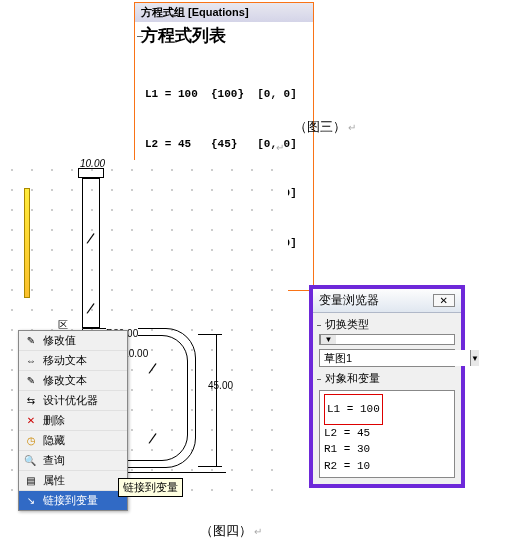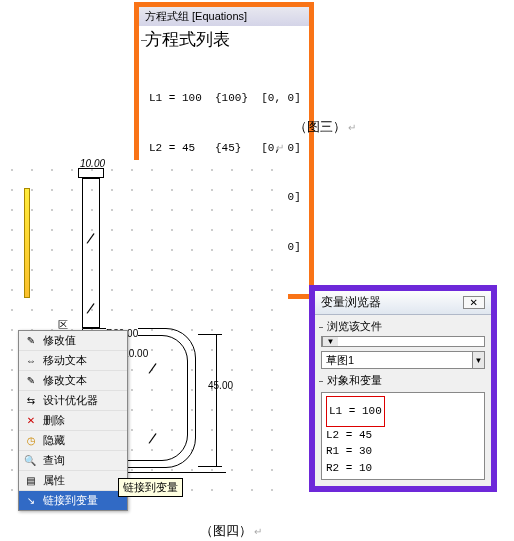--- a/index.html
+++ b/index.html
@@ -1,19 +1,19 @@
 <!DOCTYPE html>
 <html><head>
 <meta charset="utf-8">
 <style>
   * { box-sizing: border-box; margin: 0; padding: 0; }
   body { font-family: "Microsoft YaHei", SimSun, sans-serif; font-size: 12px; background: #fff; width: 514px; height: 541px; position: relative; }
   
   
-  .eq-panel { position: absolute; top: 2px; left: 134px; width: 180px; border: 5px solid #f97316; background: #fff; }
+  .eq-panel { position: absolute; top: 2px; left: 134px; width: 180px; border: 1px solid #f97316; background: #fff; font-weight: bold; }
   .eq-title { background: linear-gradient(#e8e8f0, #d4d4e8); padding: 2px 6px; font-size: 11px; }
   .eq-section { padding: 2px 6px; font-size: 17px; position: relative; }
   .eq-section::before { content: ""; position: absolute; left: 2px; top: 50%; width: 6px; height: 1px; background: #666; }
   .eq-list { padding: 4px 6px 6px 10px; font-family: "Courier New", monospace; font-size: 11px; line-height: 1.5; white-space: pre; }
   
   
   .fig-label { position: absolute; font-size: 13px; }
   .fig3 { top: 118px; left: 294px; }
   .fig3::after, .fig4::after { content: "↵"; color: #aaa; font-size: 10px; margin-left: 2px; }
   .paragraph-mark { position: absolute; top: 142px; left: 276px; color: #aaa; font-size: 10px; }
@@ -30,21 +30,21 @@
   
   
   .ctx-menu { position: absolute; top: 330px; left: 18px; width: 110px; background: #f0f0f0; border: 1px solid #888; box-shadow: 1px 1px 3px rgba(0,0,0,.3); }
   .ctx-item { display: flex; align-items: center; padding: 2px 4px; font-size: 11px; border-bottom: 1px solid #e0e0e0; cursor: pointer; }
   .ctx-item:last-child { border-bottom: none; }
   .ctx-item.sel { background: #316ac5; color: #fff; }
   .ctx-item .ico { width: 16px; height: 14px; margin-right: 4px; display: inline-flex; align-items: center; justify-content: center; font-size: 10px; }
   .tooltip { position: absolute; top: 478px; left: 118px; background: #ffffe1; border: 1px solid #000; padding: 1px 4px; font-size: 11px; }
   
   
-  .var-browser { position: absolute; top: 285px; left: 309px; width: 188px; border: 6px solid #6d28d9; background: #f0f0f0; }
+  .var-browser { position: absolute; top: 285px; left: 309px; width: 156px; border: 4px solid #6d28d9; background: #f0f0f0; }
   .vb-title { background: linear-gradient(#fdfdfd, #e0e7f0); padding: 3px 6px; font-size: 12px; display: flex; justify-content: space-between; align-items: center; border-bottom: 1px solid #b0b8c8; }
   .vb-close { border: 1px solid #888; padding: 0 6px; font-size: 10px; cursor: pointer; background: #f8f8f8; }
   .vb-group { margin: 4px 6px; }
   .vb-group-label { font-size: 11px; margin-bottom: 2px; position: relative; padding-left: 6px; }
   .vb-group-label::before { content: ""; position: absolute; left: -2px; top: 50%; width: 4px; height: 1px; background: #666; }
   .vb-field { display: flex; border: 1px solid #888; background: #fff; }
   .vb-field input { flex: 1; border: none; padding: 2px 4px; font-size: 11px; outline: none; }
   .vb-dd { width: 16px; border-left: 1px solid #888; background: #e8e8e8; display: flex; align-items: center; justify-content: center; font-size: 8px; cursor: pointer; }
   .vb-list { margin: 4px 6px 6px 6px; border: 1px solid #888; background: #fff; padding: 3px 4px; font-family: "Courier New", monospace; font-size: 11px; line-height: 1.5; min-height: 70px; }
   .vb-list .hl { border: 1px solid #d00; display: inline-block; padding: 6px 2px; }
@@ -135,21 +135,21 @@
     </div>
   </div>
 <div class="tooltip">链接到变量</div>
 
 <div class="var-browser">
   <div class="vb-title">
     <span>变量浏览器</span>
     <span class="vb-close">✕</span>
   </div>
   <div class="vb-group">
-    <div class="vb-group-label">浏览该文件</div>
+    <div class="vb-group-label">切换类型</div>
     <div class="vb-field">
       <div class="vb-dd">▼</div>
     </div>
   </div>
   <div class="vb-group">
     <div class="vb-field">
       <input value="草图1" style="">
       <div class="vb-dd">▼</div>
     </div>
   </div>

